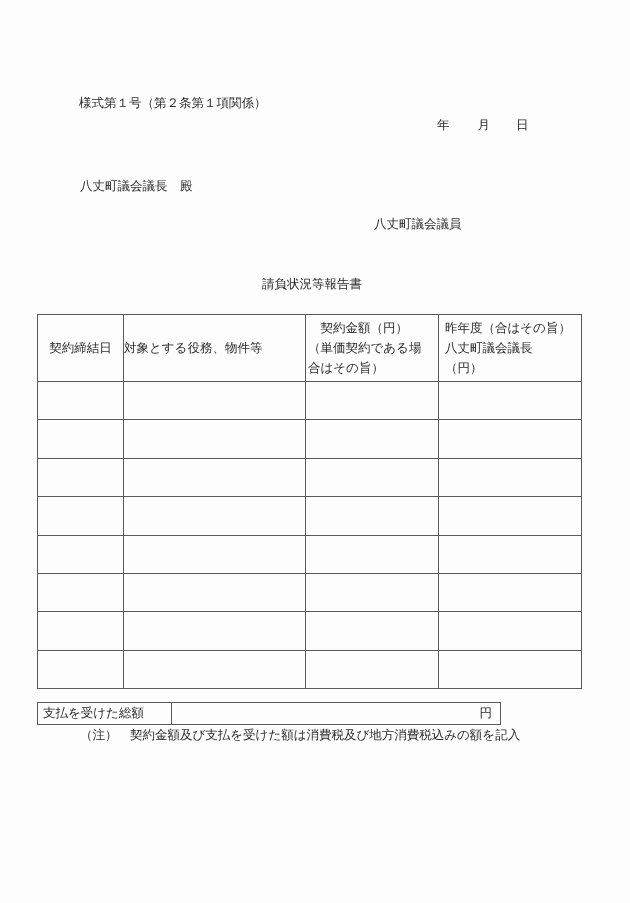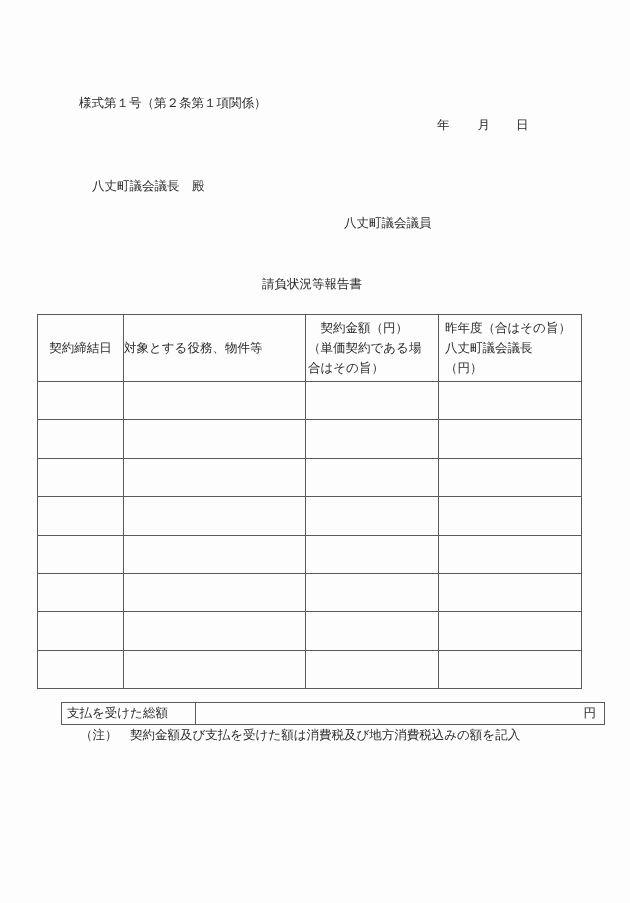--- a/index.html
+++ b/index.html
@@ -5,42 +5,42 @@
   html, body { margin: 0; padding: 0; }
   body {
     width: 630px; height: 903px; background: #fdfdfd; position: relative;
     font-family: "DejaVu Serif", "Liberation Serif", serif; color: #2a2a2a;
     overflow: hidden;
   }
   .abs { position: absolute; white-space: nowrap; font-size: 12.5px; line-height: 1; }
   #form-no { left: 79px; top: 97px; text-align: center; }
   #date-line { left: 437px; top: 119px; }
   #date-line span { display: inline-block; }
-  #addressee { left: 92px; top: 180px; }
-  #sender { left: 344px; top: 218px; font-family: Liberation Mono, monospace; }
+  #addressee { left: 80px; top: 180px; }
+  #sender { left: 374px; top: 218px; }
   #title { left: 262px; top: 278px; }
 
   table.report {
     position: absolute; left: 37px; top: 314px; width: 544px;
     border-collapse: collapse; table-layout: fixed;
   }
   table.report td, table.report th {
     border: 1px solid #5a5a5a; padding: 0; font-weight: normal; font-size: 12.5px;
     vertical-align: middle;
   }
   table.report th { height: 66px; }
   table.report td { height: 37.4px; }
   th .hdr { display: block; line-height: 20px; text-align: left; }
   th.c1, th.c2 { text-align: center; }
   th.c3 .hdr { padding-left: 2px; }
   th.c4 .hdr { padding-left: 6px; }
 
   table.total {
-    position: absolute; left: 37px; top: 702px; width: 544px;
-    border-collapse: collapse; table-layout: fixed; margin-left: 24px;
+    position: absolute; left: 37px; top: 702px; width: 464px;
+    border-collapse: collapse; table-layout: fixed;
   }
   table.total td { border: 1px solid #5a5a5a; height: 21px; padding: 0; font-size: 12.5px; }
   table.total td.lbl { padding-left: 5px; }
   table.total td.val { text-align: right; padding-right: 8px; }
   #note { left: 80px; top: 729px; }
 </style>
 </head>
 <body>
 
 <div class="abs" id="form-no">様式第１号（第２条第１項関係）</div>

